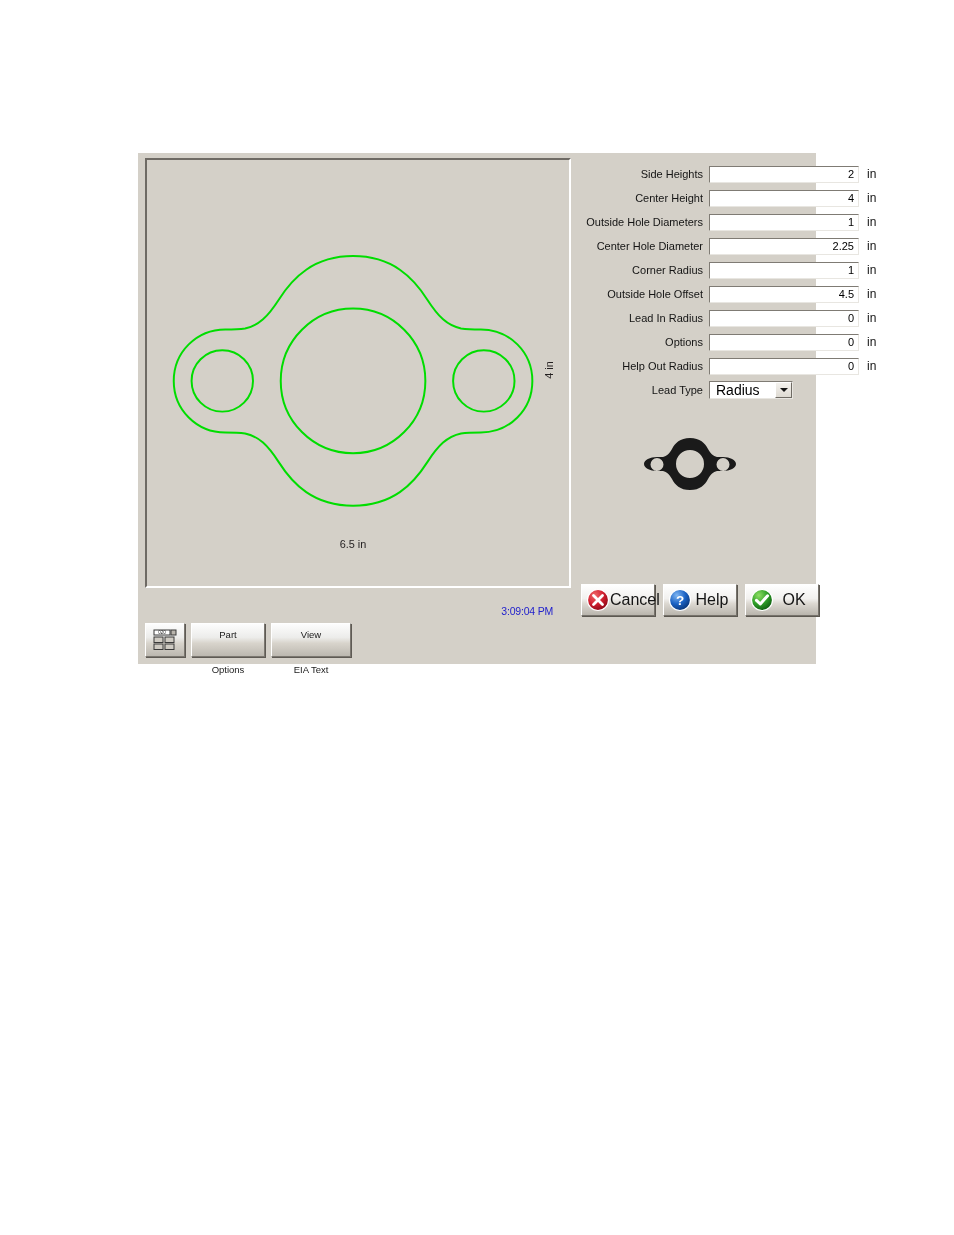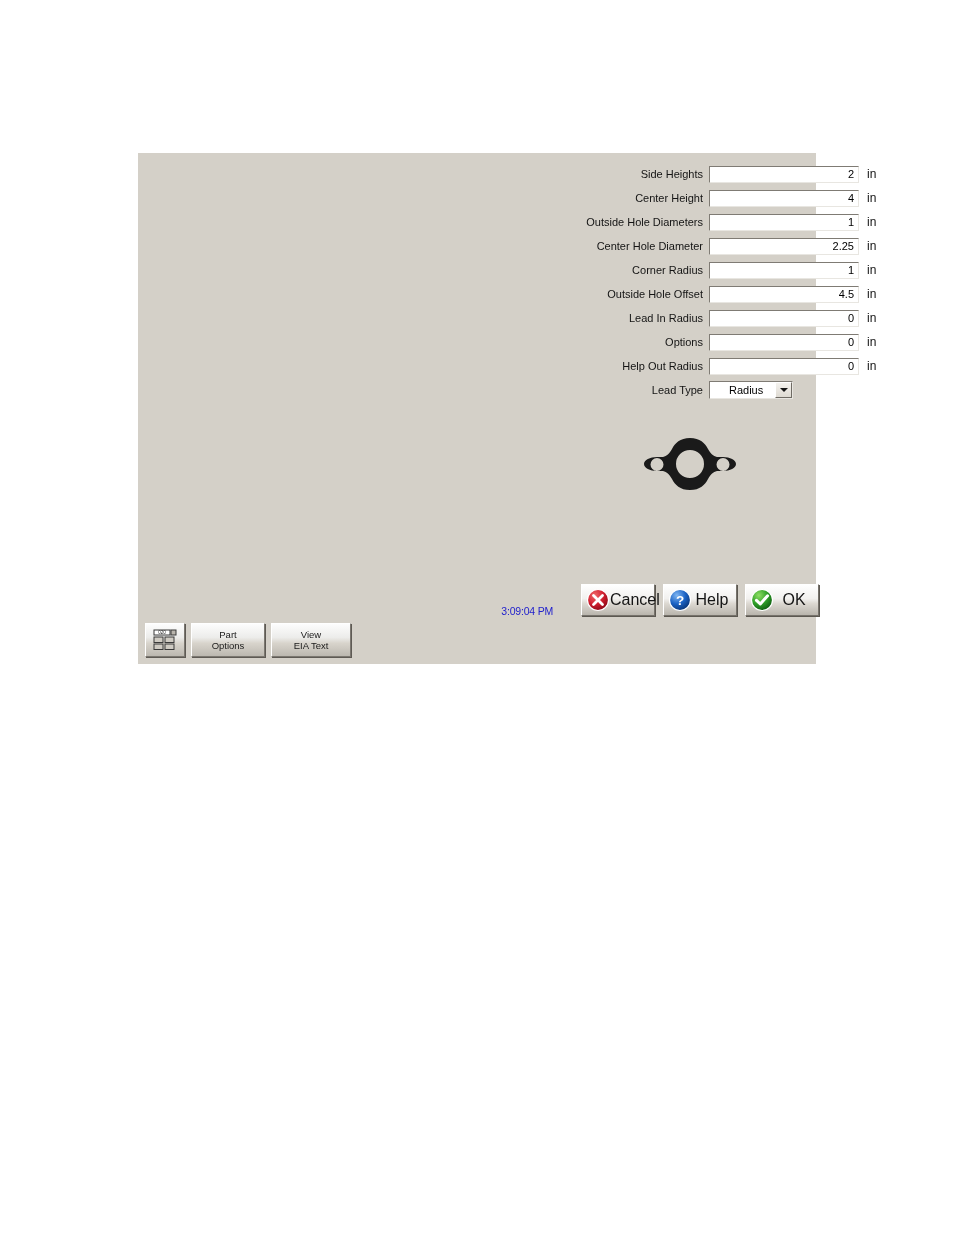--- a/index.html
+++ b/index.html
@@ -108,21 +108,21 @@
     text-align: center;
     cursor: default;
     user-select: none;
     box-sizing: border-box;
   }
 
   #btn-keypad { width: 40px; height: 34px; }
   #btn-part-options { width: 74px; height: 34px; }
   #btn-view-eia { width: 80px; height: 34px; }
 
-  .btn-line { display: block; }
+  .btn-line { display: block; margin-top: 24px; }
 
   
   .keypad-glyph { width: 24px; height: 22px; }
 
   
   #form-area {
     position: absolute;
     left: 440px;
     top: 12px;
     width: 230px;
@@ -179,24 +179,24 @@
     border-top: 1px solid #7f7b74;
     border-left: 1px solid #7f7b74;
     border-right: 1px solid #e8e6e1;
     border-bottom: 1px solid #e8e6e1;
     box-sizing: border-box;
     align-items: stretch;
   }
 
   .combo-text {
     flex: 1 1 auto;
-    font-size: 11px;
+    font-size: 14px;
     color: #000000;
     line-height: 16px;
-    padding-left: 19px;
+    padding-left: 6px;
     white-space: nowrap;
     overflow: hidden;
     border-radius: 7px;
   }
 
   .combo-arrow-btn {
     flex: 0 0 17px;
     background: linear-gradient(to bottom, #f4f2ee 0%, #dedad2 100%);
     border-top: 1px solid #ffffff;
     border-left: 1px solid #ffffff;
@@ -265,20 +265,54 @@
     padding-right: 4px;
   }
 </style>
 </head>
 <body>
 
 <div id="page">
 
   <div id="dialog">
 
+    <div id="preview-panel">
+      <svg id="preview-svg" viewBox="0 0 426 430">
+
+        <g fill="none" stroke="#00dd00" stroke-width="2" stroke-linejoin="round">
+          <path d="M 208 97
+                   C 248 97 269 119 283 141
+                   C 294 158 303 167 317 170
+                   C 324 171 330 171 337 171
+                   C 366 171 389 194 389 223
+                   C 389 252 366 275 337 275
+                   C 330 275 324 275 317 276
+                   C 303 279 294 288 283 305
+                   C 269 327 248 349 208 349
+                   C 168 349 147 327 133 305
+                   C 122 288 113 279 99 276
+                   C 92 275 86 275 79 275
+                   C 50 275 27 252 27 223
+                   C 27 194 50 171 79 171
+                   C 86 171 92 171 99 170
+                   C 113 167 122 158 133 141
+                   C 147 119 168 97 208 97 Z"></path>
+
+          <circle cx="208" cy="223" r="73"></circle>
+
+          <circle cx="76" cy="223" r="31"></circle>
+
+          <circle cx="340" cy="223" r="31"></circle>
+        </g>
+
+        <text class="dim-label" x="208" y="347" text-anchor="middle" transform="translate(0,45)">6.5 in</text>
+
+        <text class="dim-label" x="0" y="0" text-anchor="middle" transform="translate(410,212) rotate(-90)">4 in</text>
+      </svg>
+    </div>
 
 
     <div id="clock">3:09:04 PM</div>
 
     <div id="bottom-toolbar">
 
       <div class="tool-btn" id="btn-keypad">
         <svg class="keypad-glyph" viewBox="0 0 24 22">
           <rect x="1" y="1" width="16" height="5" fill="#ffffff" stroke="#3a3a3a" stroke-width="1"></rect>
           <text x="9" y="5.4" font-size="4.6" text-anchor="middle" fill="#2a2a2a" font-family="Liberation Sans, sans-serif">020</text>

